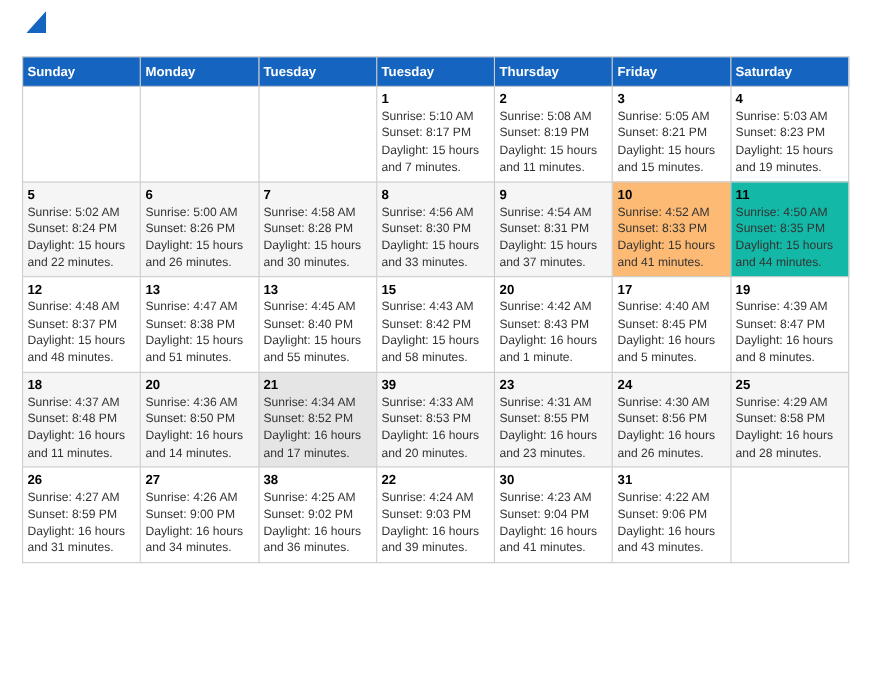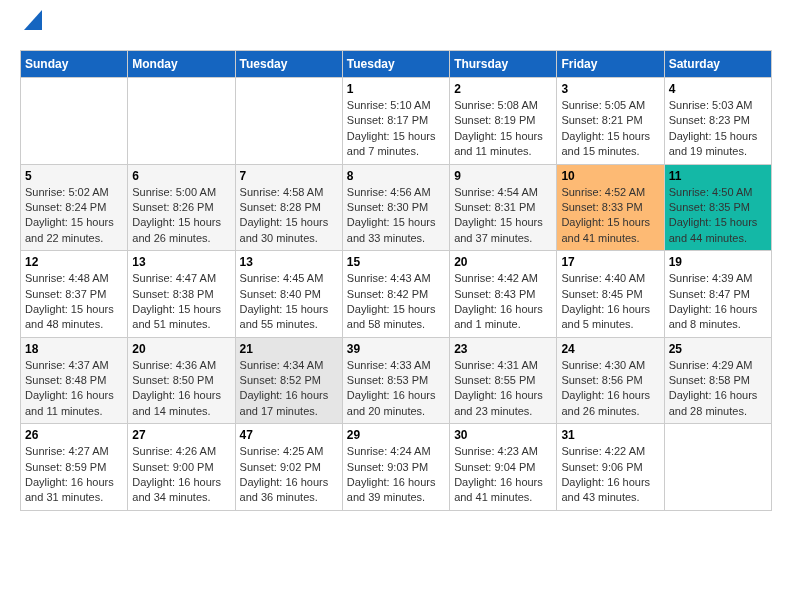--- a/index.html
+++ b/index.html
@@ -235,25 +235,25 @@
       <tr>
         <td>
           <span class="day-num">26</span>
           <div class="day-info">Sunrise: 4:27 AM<br>Sunset: 8:59 PM<br>Daylight: 16 hours and 31 minutes.</div>
         </td>
         <td>
           <span class="day-num">27</span>
           <div class="day-info">Sunrise: 4:26 AM<br>Sunset: 9:00 PM<br>Daylight: 16 hours and 34 minutes.</div>
         </td>
         <td>
-          <span class="day-num">47</span>
+          <span class="day-num">38</span>
           <div class="day-info">Sunrise: 4:25 AM<br>Sunset: 9:02 PM<br>Daylight: 16 hours and 36 minutes.</div>
         </td>
         <td>
-          <span class="day-num">29</span>
+          <span class="day-num">22</span>
           <div class="day-info">Sunrise: 4:24 AM<br>Sunset: 9:03 PM<br>Daylight: 16 hours and 39 minutes.</div>
         </td>
         <td>
           <span class="day-num">30</span>
           <div class="day-info">Sunrise: 4:23 AM<br>Sunset: 9:04 PM<br>Daylight: 16 hours and 41 minutes.</div>
         </td>
         <td>
           <span class="day-num">31</span>
           <div class="day-info">Sunrise: 4:22 AM<br>Sunset: 9:06 PM<br>Daylight: 16 hours and 43 minutes.</div>
         </td>

